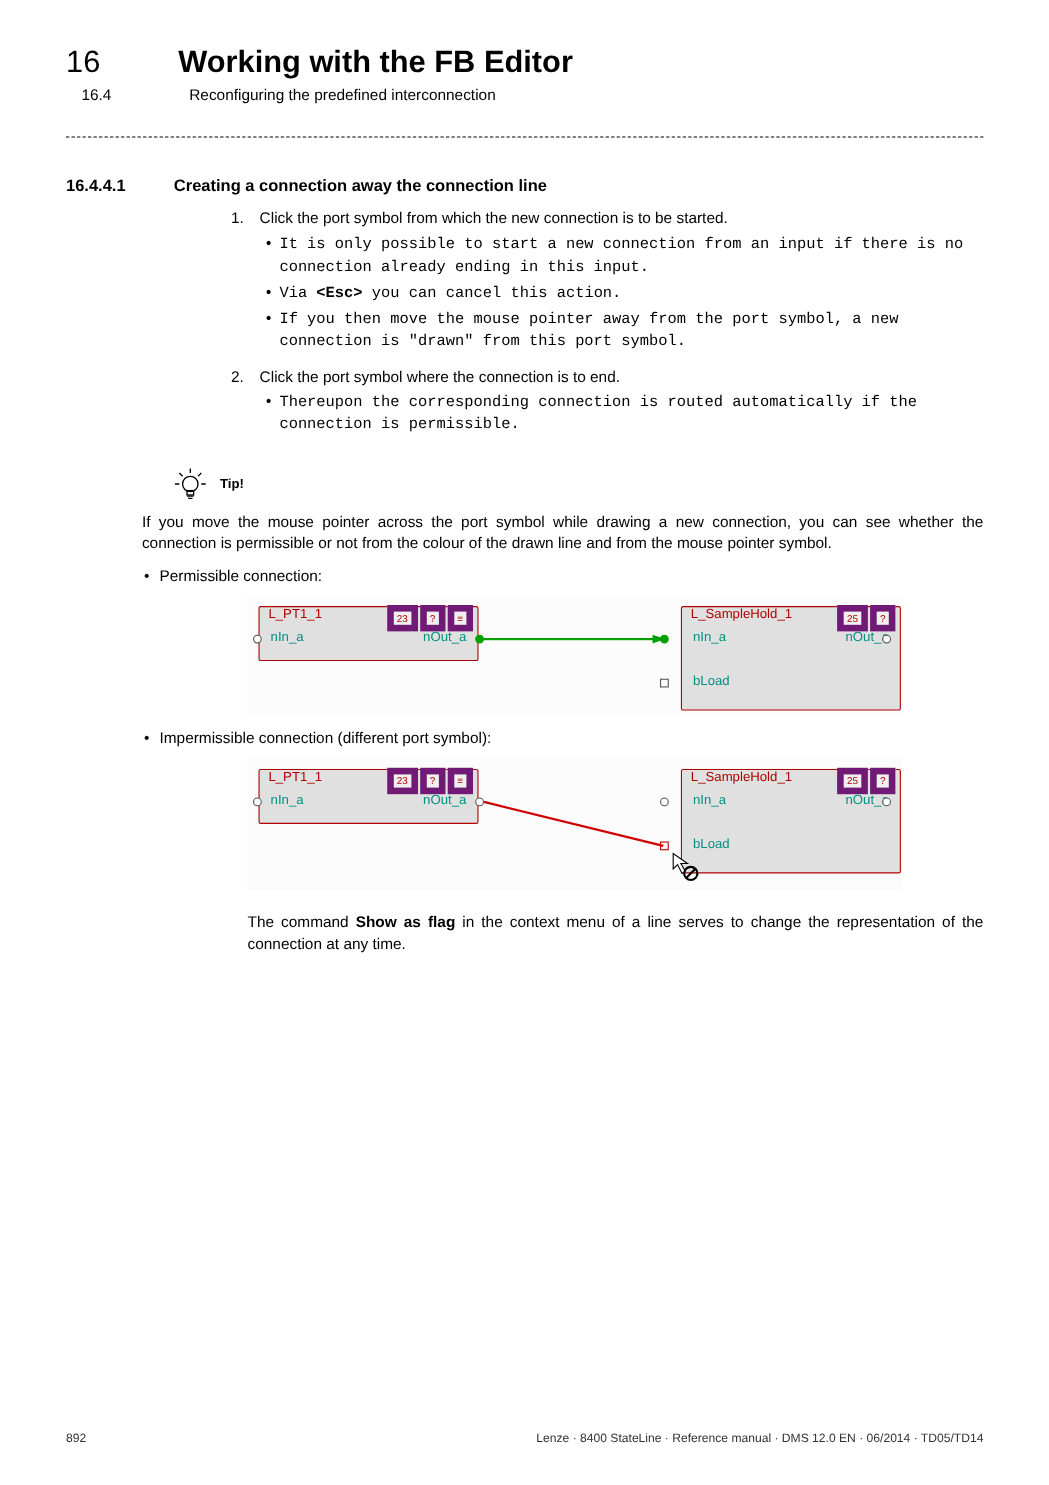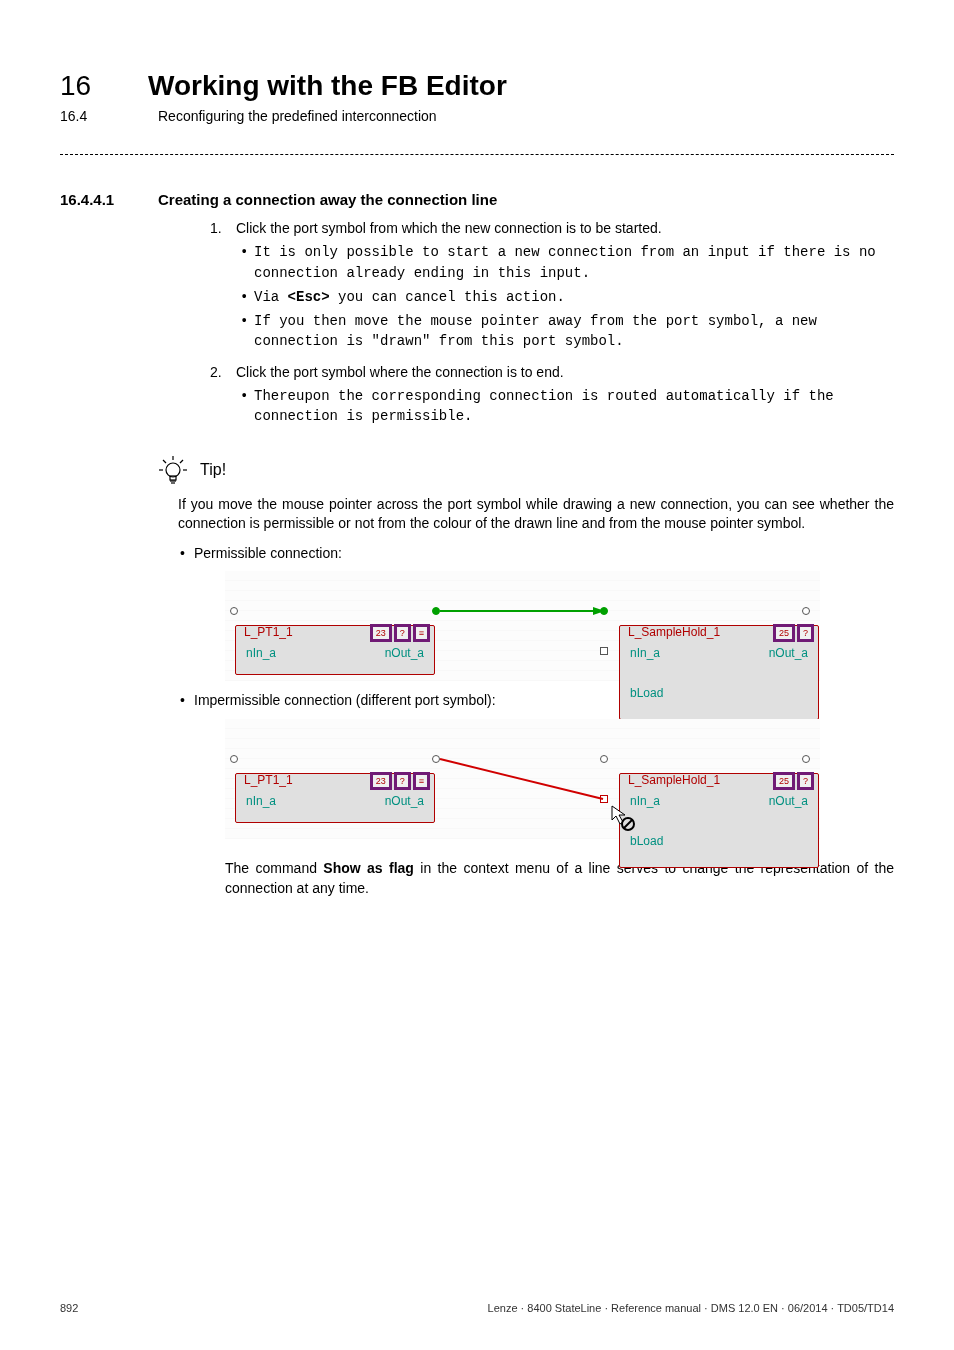--- a/index.html
+++ b/index.html
@@ -14,41 +14,41 @@
       height: 1350px;
       position: relative;
       color: #000;
     }
     .page {
       padding: 40px 60px 40px 60px;
     }
     .header-row {
       display: flex;
       align-items: baseline;
-      gap: 28px;
-      margin-top: 30px;
+      gap: 42px;
     }
     .chapter-num {
       font-size: 28px;
       font-weight: 400;
       width: 60px;
     }
     .chapter-title {
       font-size: 28px;
       font-weight: 700;
     }
     .subheader-row {
       display: flex;
       align-items: baseline;
       gap: 38px;
       margin-top: 6px;
     }
     .section-num {
       font-size: 14px;
       width: 60px;
+      margin-left: 14px;
     }
     .section-title {
       font-size: 14px;
     }
     .dashed-line {
       margin-top: 30px;
       border: none;
       border-top: 1.5px dashed #000;
       height: 0;
     }
@@ -119,29 +119,29 @@
       left: 4px;
     }
     .tip-row {
       display: flex;
       align-items: center;
       gap: 12px;
       margin-top: 28px;
       margin-left: 98px;
     }
     .tip-label {
-      font-size: 16px;
-      font-weight: 400;
+      font-size: 12px;
+      font-weight: 700;
     }
     .icon-bulb {
       width: 30px;
       height: 30px;
     }
     .tip-body {
-      margin-left: 118px;
+      margin-left: 69px;
       margin-top: 10px;
       font-size: 14px;
       line-height: 1.4;
     }
     .tip-body .bullet {
       position: relative;
       padding-left: 16px;
       margin-top: 10px;
     }
     .tip-body .bullet::before {
@@ -156,21 +156,20 @@
       height: 110px;
       position: relative;
       background: repeating-linear-gradient(0deg, #f8f8f8 0, #f8f8f8 1px, #fcfcfc 1px, #fcfcfc 10px),
                   repeating-linear-gradient(90deg, #f8f8f8 0, #f8f8f8 1px, #fcfcfc 1px, #fcfcfc 10px);
     }
     .fb-block {
       position: absolute;
       border: 1.5px solid #b00000;
       background: #e0e0e0;
       border-radius: 2px;
-      margin-top: 44px;
     }
     .fb-block.left {
       left: 10px;
       top: 10px;
       width: 200px;
       height: 50px;
     }
     .fb-block.right {
       left: 394px;
       top: 10px;
@@ -188,21 +187,21 @@
     }
     .fb-badge {
       position: absolute;
       top: -2px;
       right: 4px;
       display: flex;
       gap: 2px;
     }
     .fb-badge span {
       font-size: 9px;
-      border: 3px solid #701a75;
+      border: 6px solid #701a75;
       color: #b00000;
       padding: 0 3px;
       background: #f0f0f0;
       line-height: 12px;
     }
     .fb-port-label {
       position: absolute;
       font-size: 12px;
       color: #009080;
       font-family: Arial, sans-serif;

